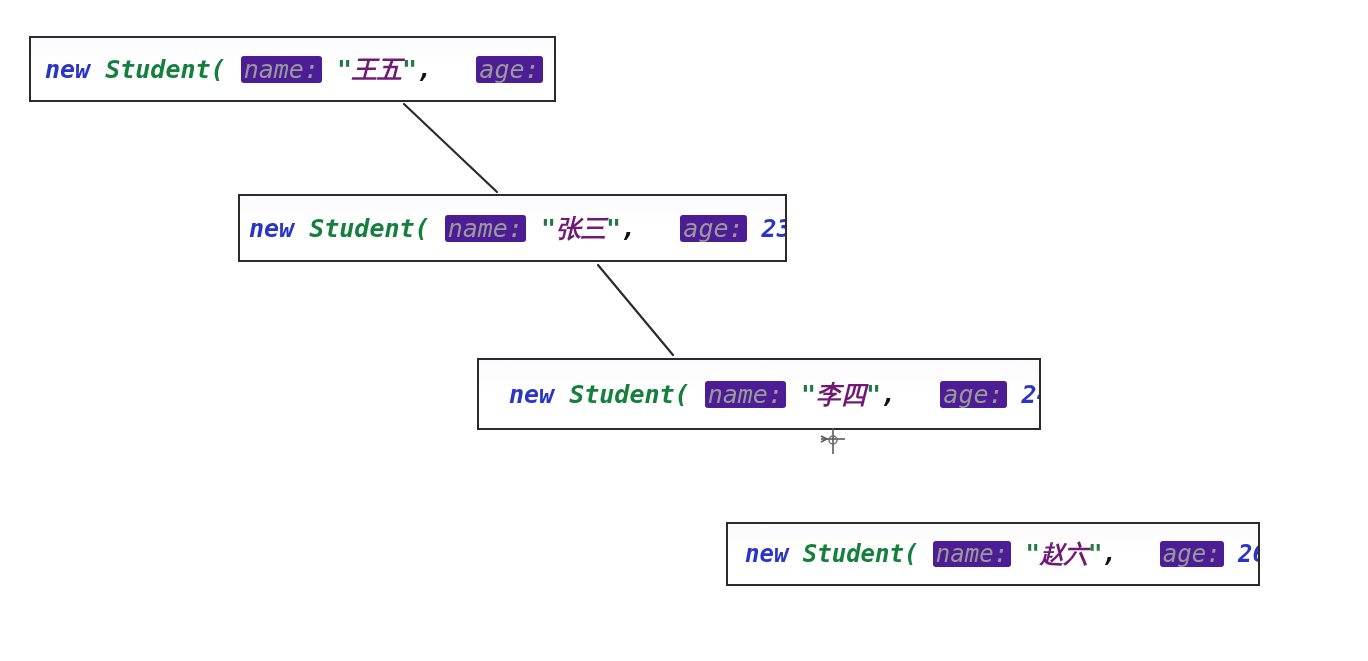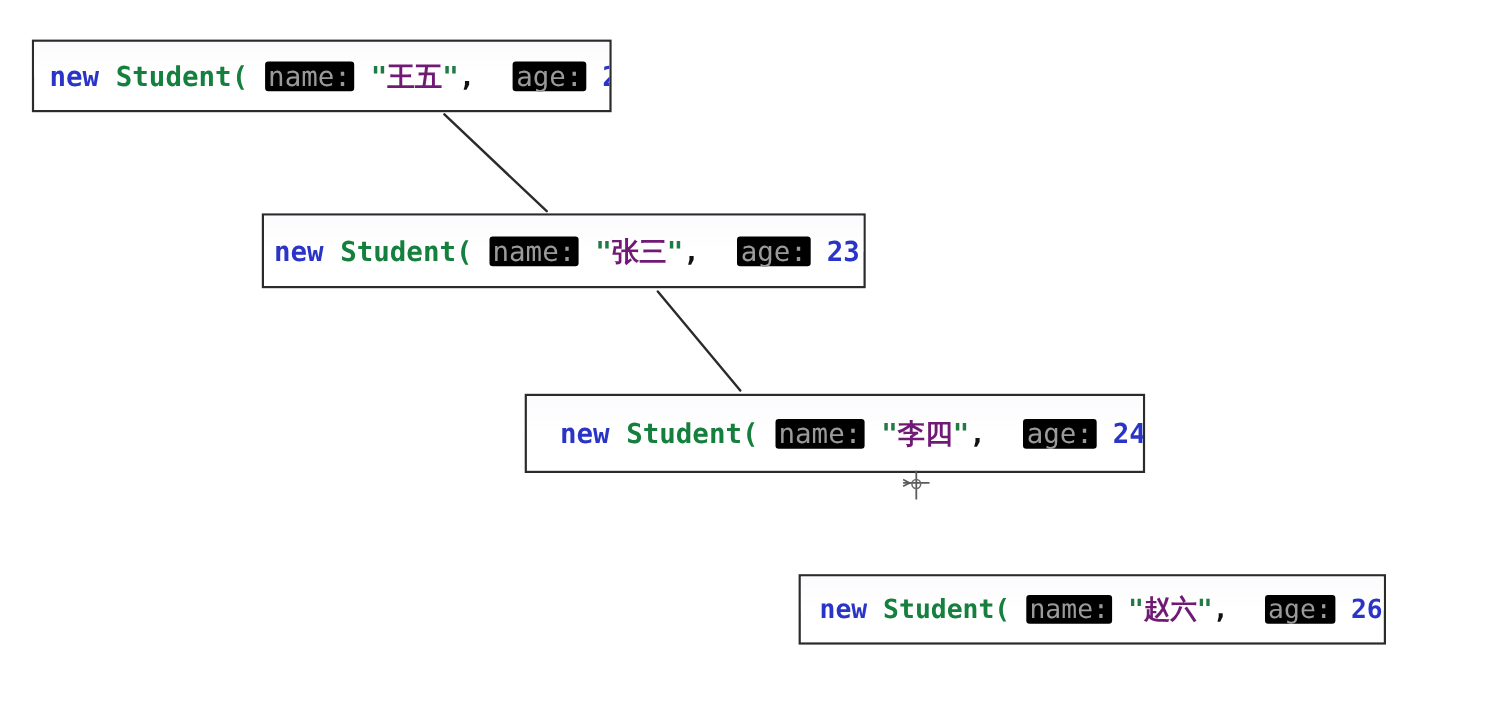--- a/index.html
+++ b/index.html
@@ -41,20 +41,21 @@
     align-items: center;
     white-space: pre;
     overflow: hidden;
   }
 
   .code-line {
     display: inline-flex;
     align-items: baseline;
     white-space: pre;
     line-height: 1;
+    font-style: italic;
   }
 
   
   .tok-keyword {
     color: #2a35c7;
     font-weight: 700;
   }
   .tok-class {
     color: #15803d;
     font-weight: 700;
@@ -75,26 +76,26 @@
     color: #2a35c7;
     font-weight: 700;
   }
   .tok-comma {
     color: #111111;
     font-weight: 700;
   }
   
   .tok-hint {
     color: #9a9a9a;
-    background: #000000;
+    background: #4c1d95;
     border-radius: 3px;
     padding: 1px 3px;
     font-weight: 400;
   }
-  .hint-pad-left { margin-left: 4px; }
+  .hint-pad-left { margin-left: 14px; }
 
   
   .caret {
     display: inline-block;
     width: 2px;
     align-self: stretch;
     background: linear-gradient(to bottom,
       rgba(120,120,130,0.45) 0%,
       rgba(120,120,130,0.0) 22%,
       rgba(120,120,130,0.0) 78%,

